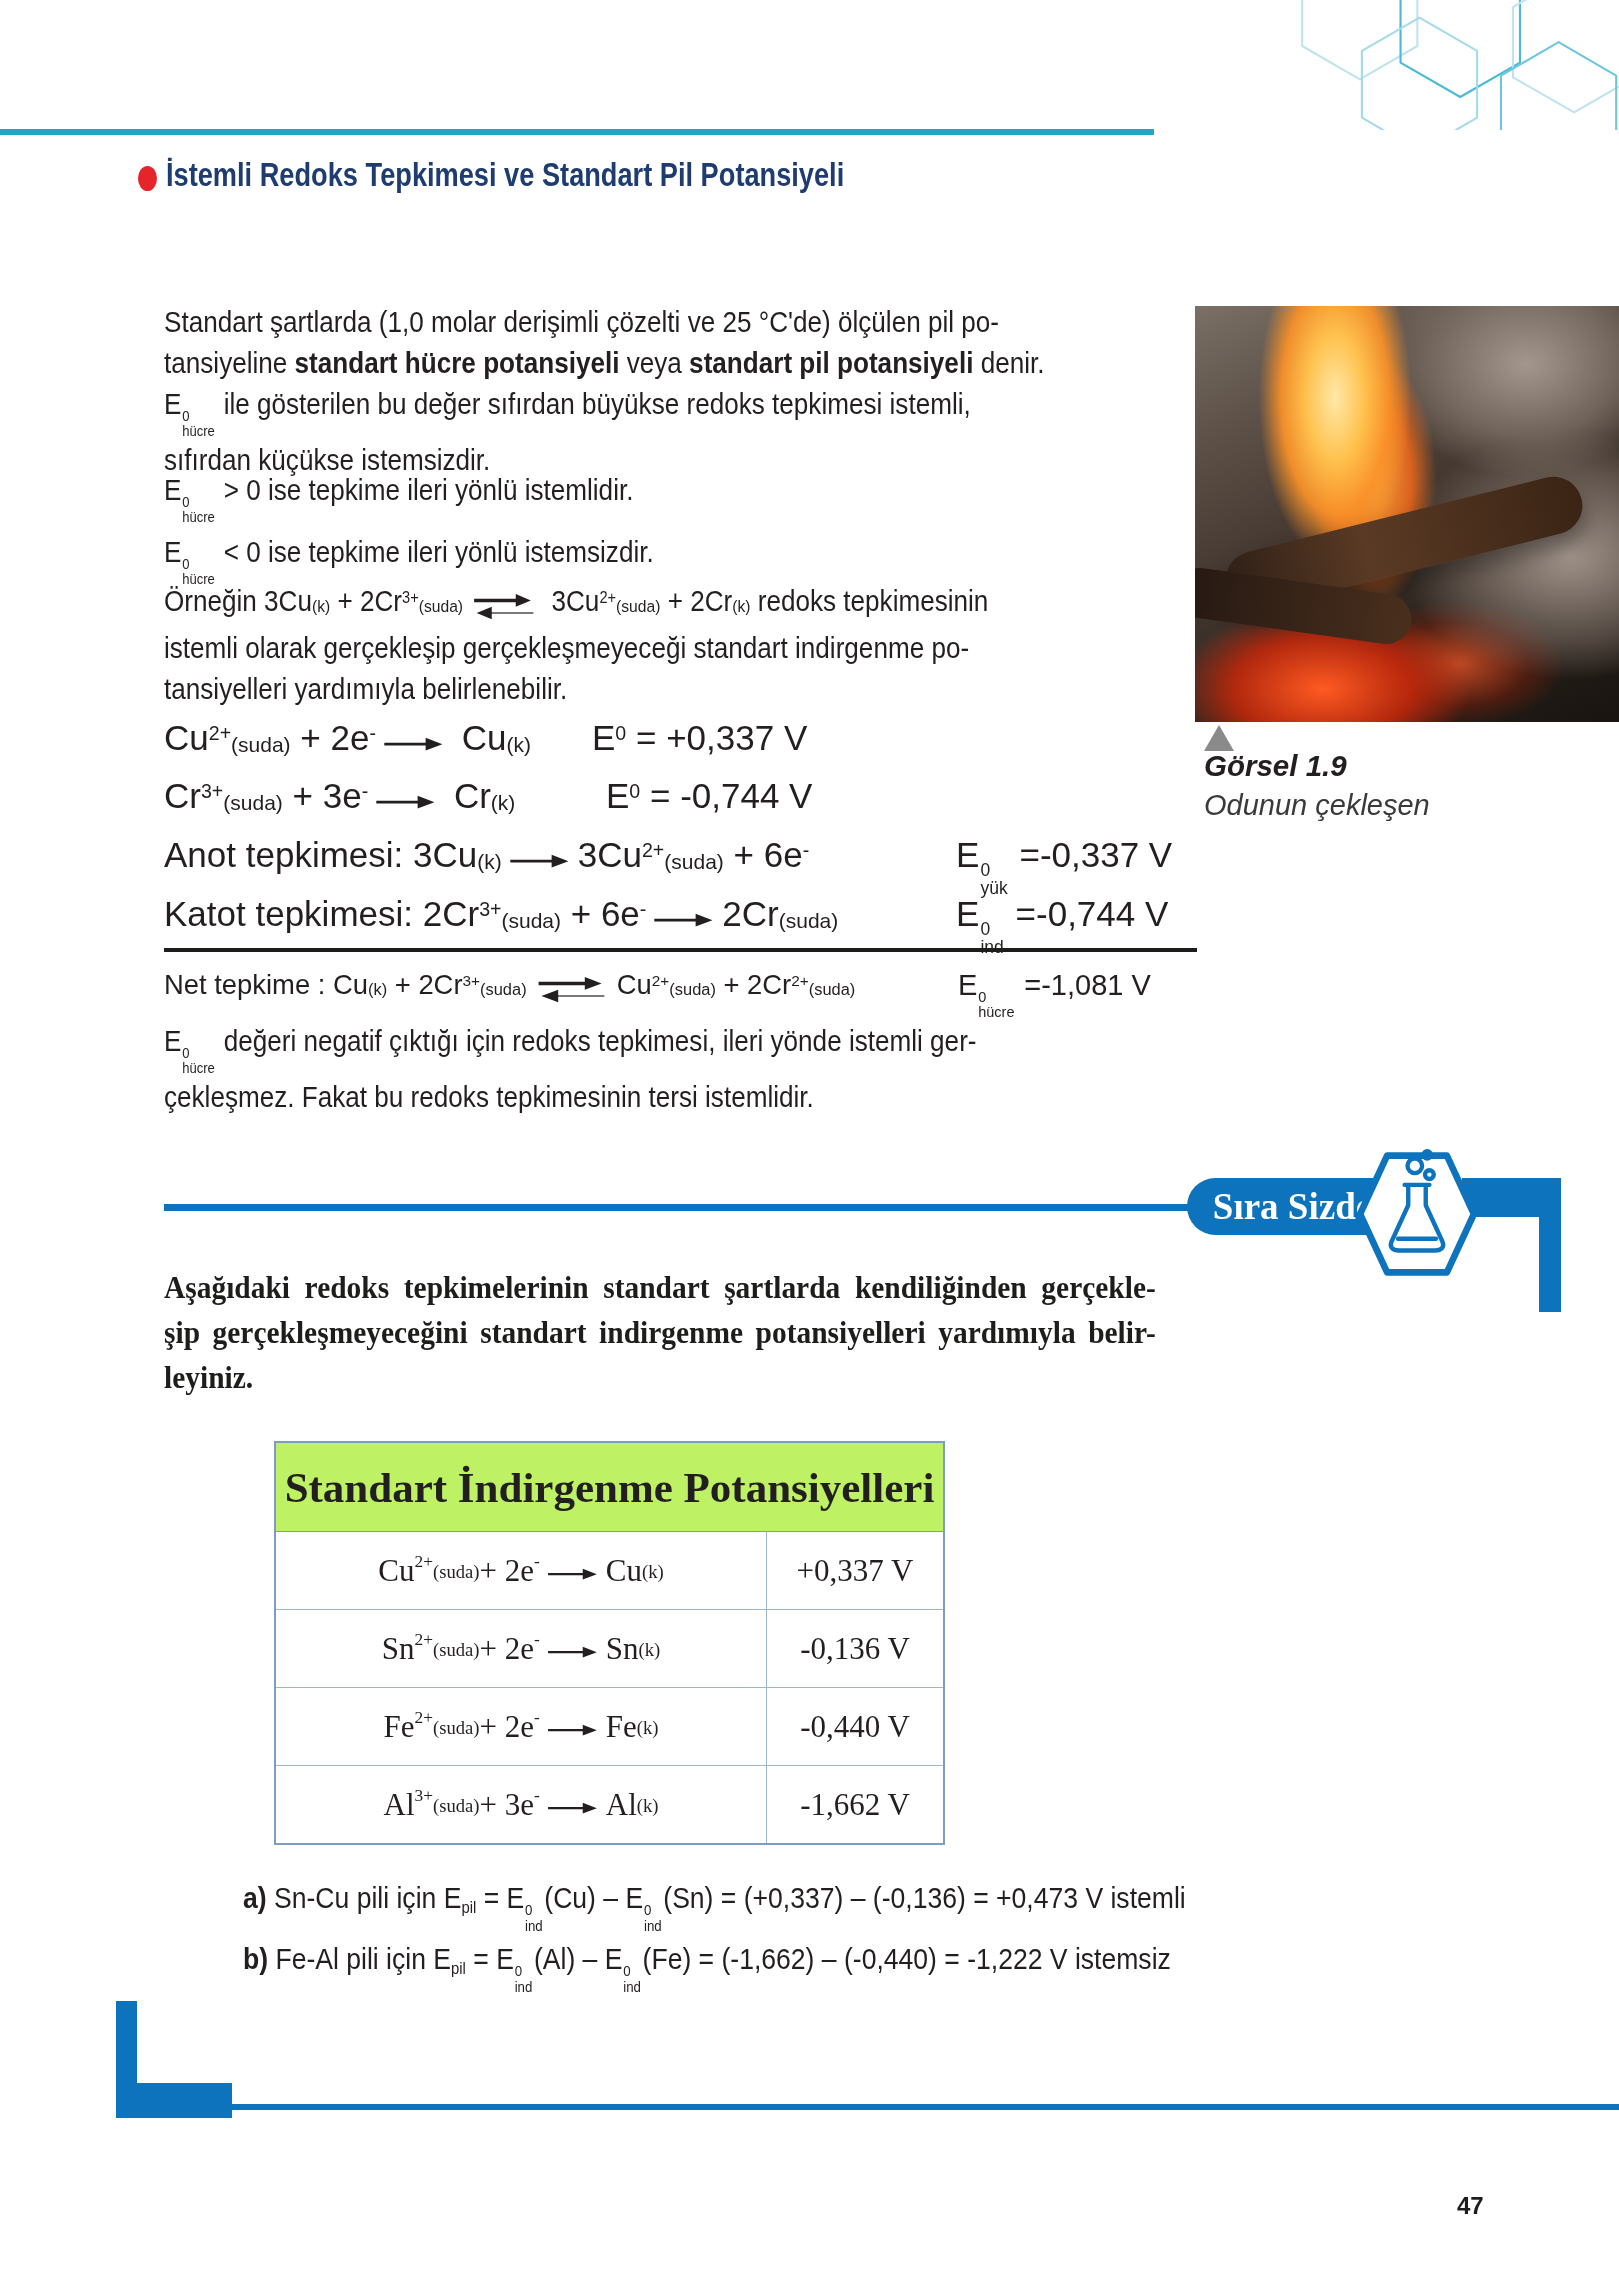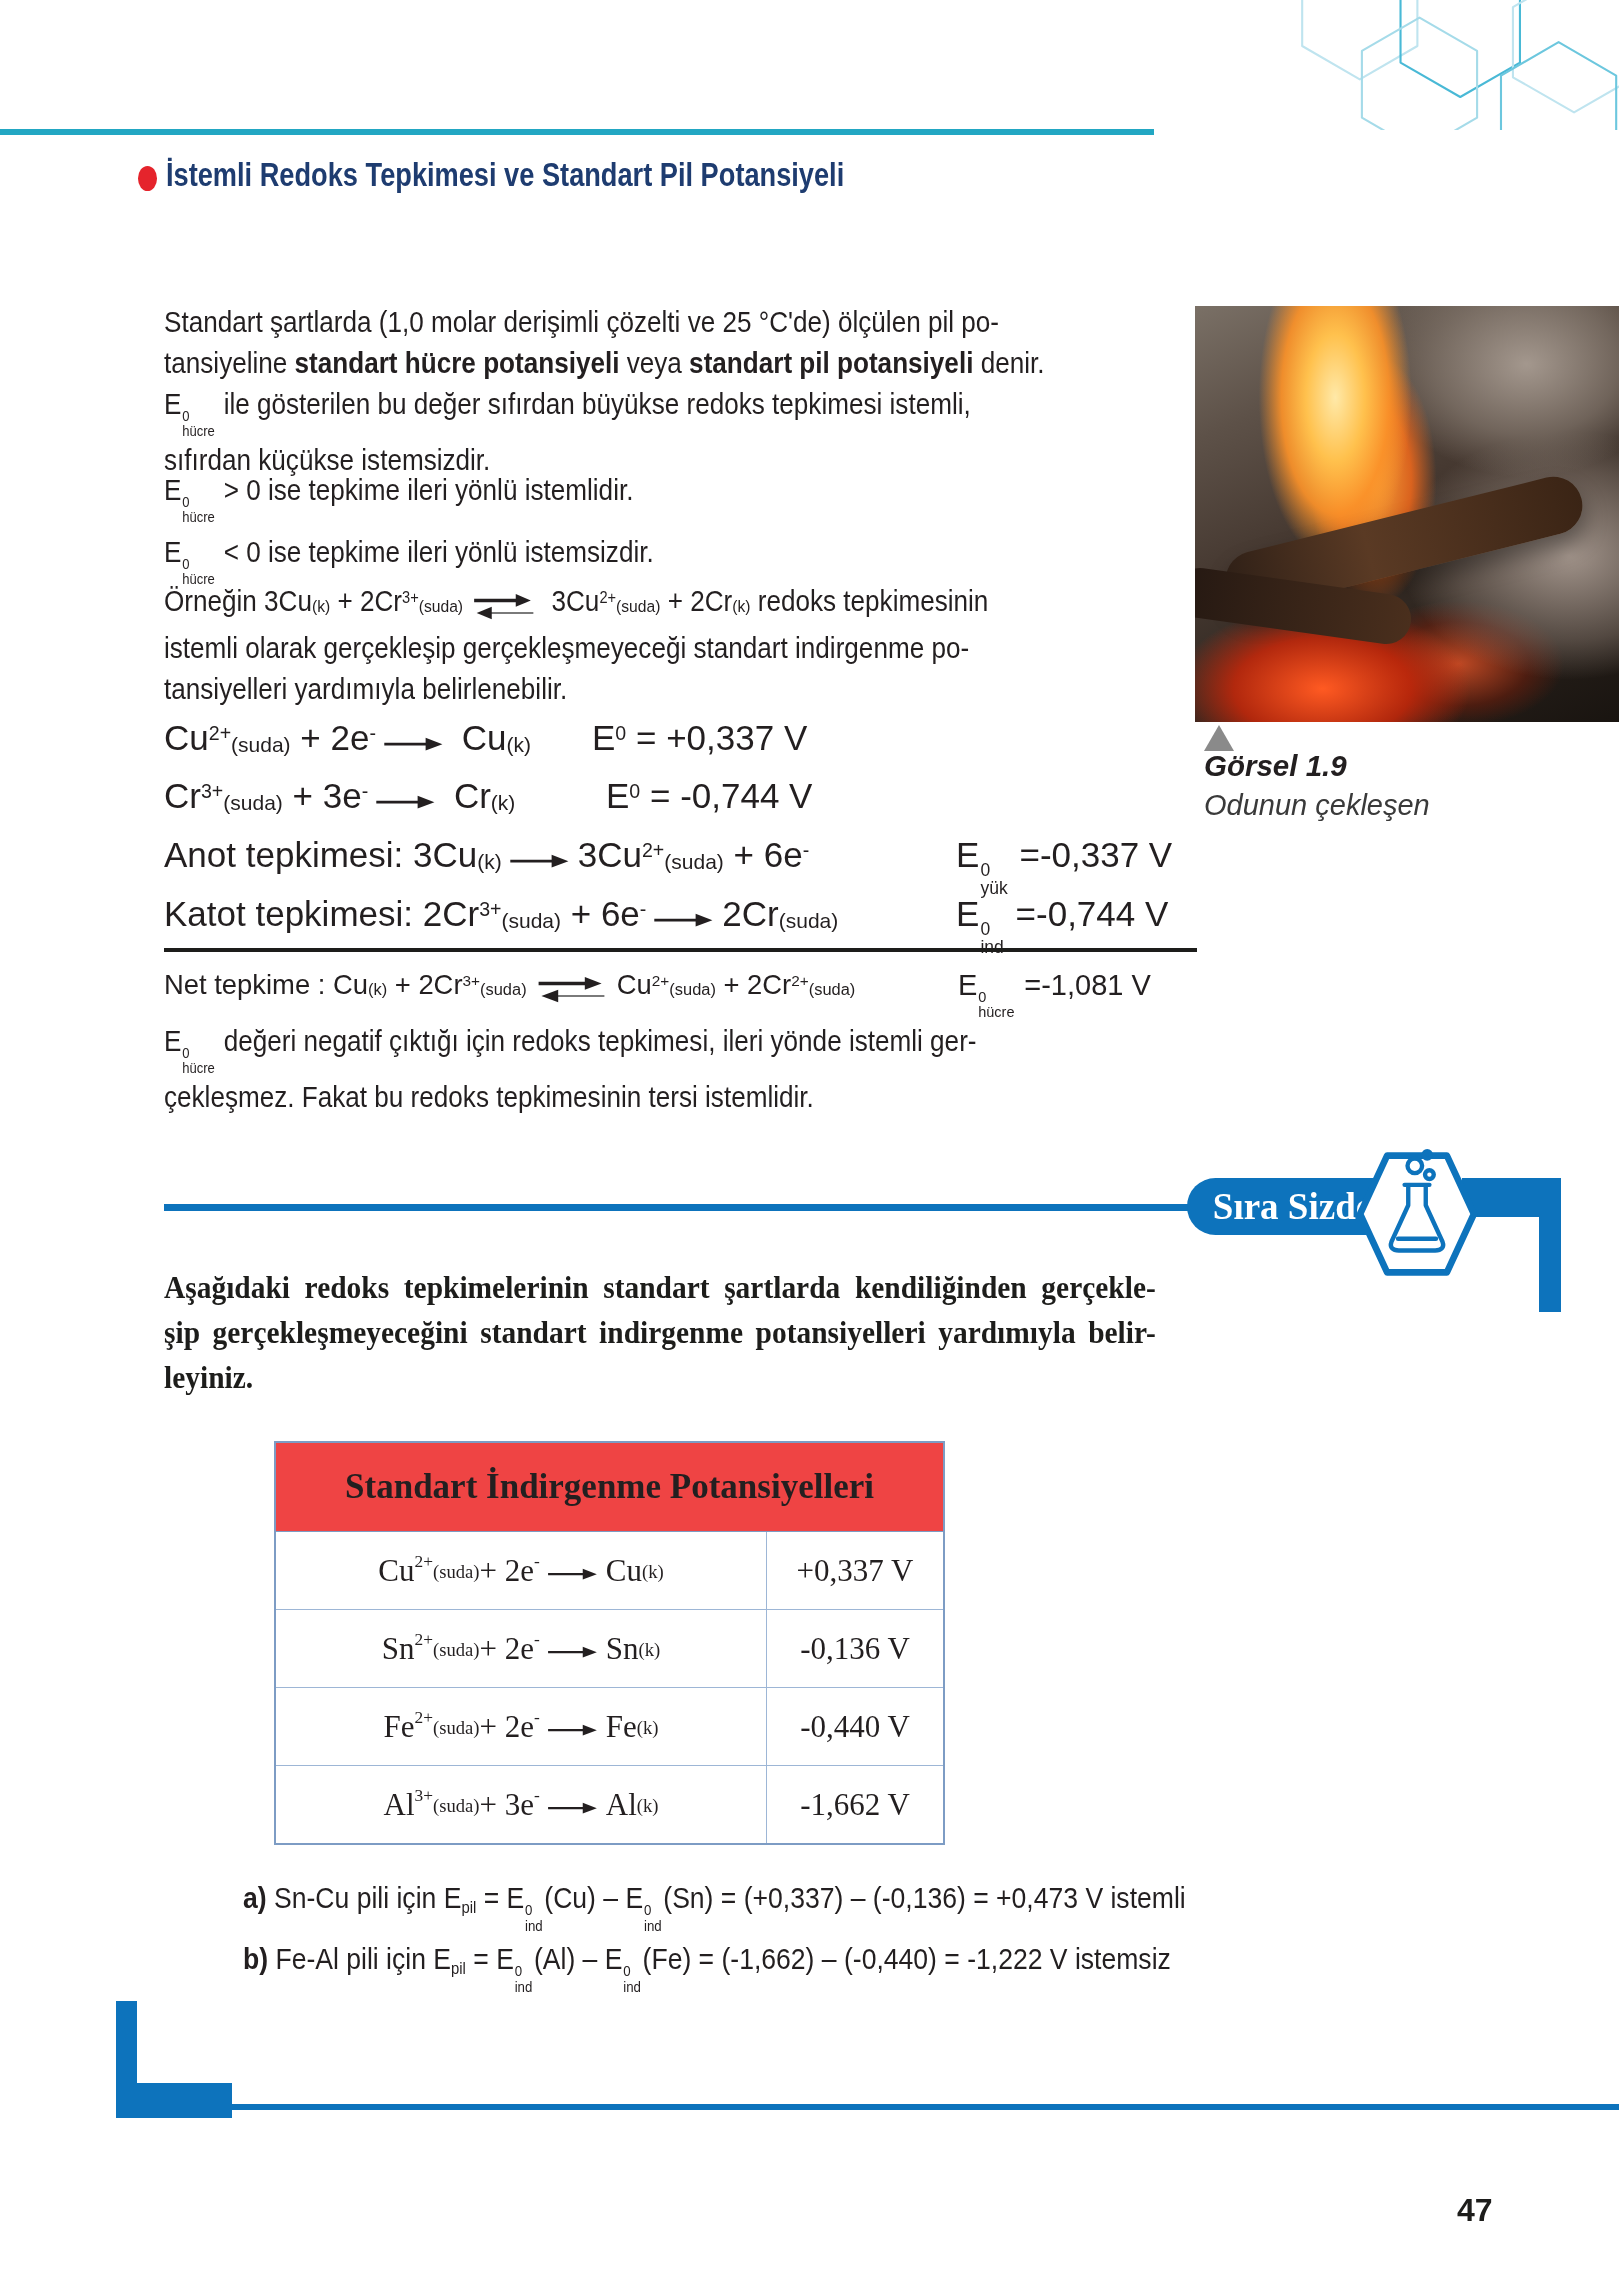--- a/index.html
+++ b/index.html
@@ -66,38 +66,38 @@
   .ss-vbar{position:absolute;left:1539px;top:1178px;width:22px;height:134px;background:#0d73bc;}
   .ss-hex{position:absolute;left:1355px;top:1147px;width:124px;height:134px;}
 
   .prompt{position:absolute;left:164px;top:1265px;width:1078px;font-family:"Liberation Serif",serif;
           font-weight:bold;font-size:32px;line-height:45px;color:#1d1d1b;
           transform:scaleX(.92);transform-origin:0 0;}
   .prompt .just{text-align:justify;text-align-last:justify;}
 
   
   .ptable{position:absolute;left:274px;top:1441px;width:667px;border:2.1px solid #7d9cc4;background:#fff;}
-  .t-head{height:88px;background:#ef4444;border-bottom:1.4px solid #7d9cc4;display:flex;align-items:center;
-          justify-content:center;font-family:"Liberation Serif",serif;font-weight:bold;font-size:35px;color:#231f20;}
+  .t-head{height:88px;background:#bef264;border-bottom:1.4px solid #7d9cc4;display:flex;align-items:center;
+          justify-content:center;font-family:"Liberation Serif",serif;font-weight:bold;font-size:43px;color:#231f20;}
   .t-row{display:flex;height:77px;border-bottom:1.4px solid #9db6d6;}
   .t-row:last-child{border-bottom:none;}
   .t-f{width:490px;border-right:1.4px solid #9db6d6;display:flex;align-items:center;justify-content:center;
        font-family:"Liberation Serif",serif;font-size:31px;white-space:nowrap;}
   .t-v{flex:1;display:flex;align-items:center;justify-content:center;
        font-family:"Liberation Serif",serif;font-size:31px;}
   .t-f .arr svg{width:52px;}
 
   
   .sol{position:absolute;left:243px;font-size:29.5px;white-space:nowrap;transform:scaleX(.9);transform-origin:0 0;}
 
   
   .corner-v{position:absolute;left:116px;top:2001px;width:21px;height:117px;background:#0d73bc;}
   .corner-h{position:absolute;left:116px;top:2083px;width:116px;height:35px;background:#0d73bc;}
   .footer-line{position:absolute;left:232px;top:2104px;width:1388px;height:6.3px;background:#0d73bc;}
-  .pagenum{position:absolute;left:1457px;top:2192px;font-size:32px;font-weight:bold;color:#1d1d1b;}
+  .pagenum{position:absolute;left:1457px;top:2192px;font-size:24px;font-weight:bold;color:#1d1d1b;}
 </style>
 </head>
 <body>
 
 <div id="page">
 
   <svg class="hexdecor" viewBox="0 0 484 185">
     <g fill="none" stroke-width="3" stroke-linejoin="round">
       <polygon stroke="#bfe4ef" points="115,-77 197,-29.5 197,65.5 115,113 33,65.5 33,-29.5"></polygon>
       <polygon stroke="#49b9d6" points="258,-58 343,-9 343,89 258,138 173,89 173,-9"></polygon>

